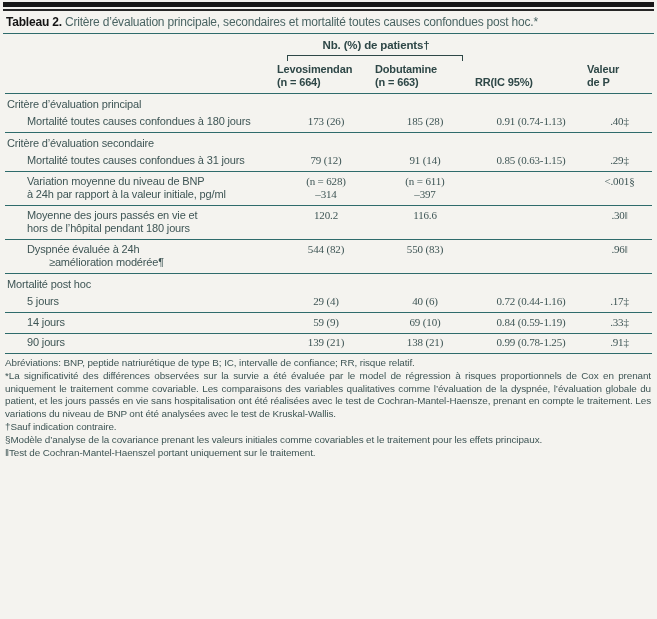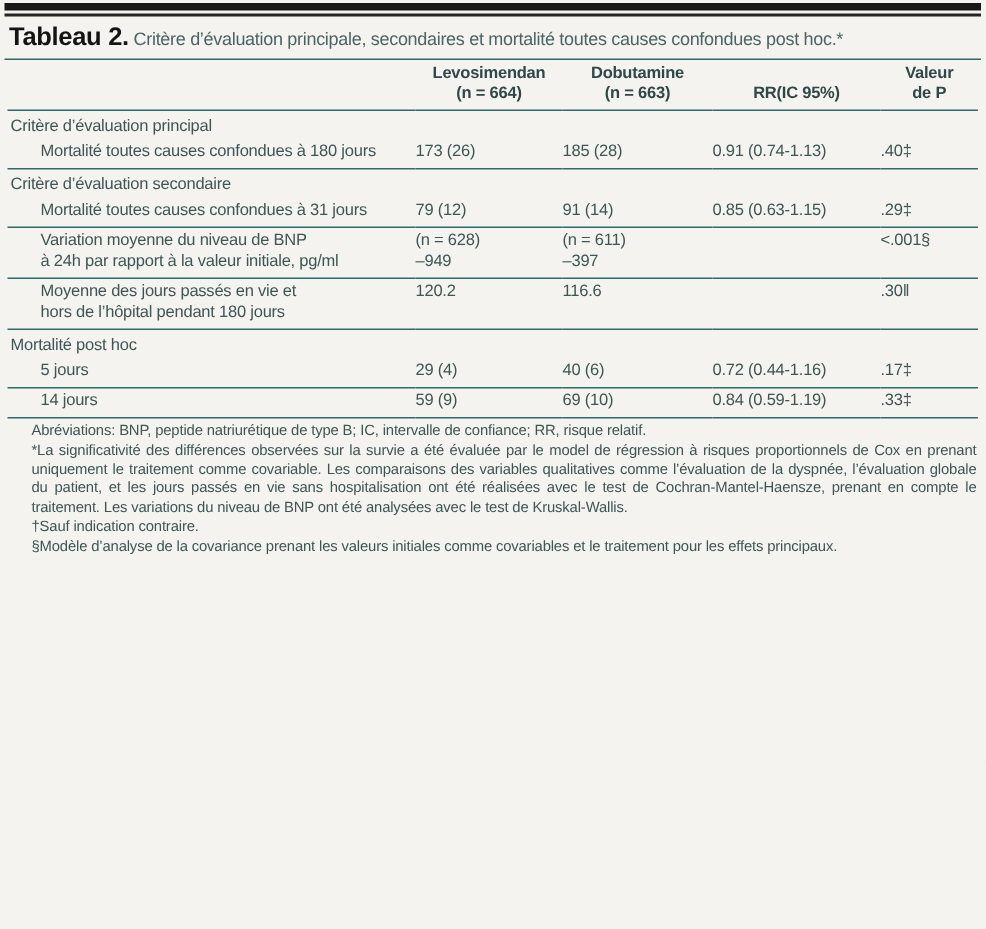--- a/index.html
+++ b/index.html
@@ -11,47 +11,47 @@
   }
   html,body{margin:0;padding:0;}
   body{background:#e8e7e3;font-family:"Liberation Sans",sans-serif;}
   .page{
     width:657px;height:619px;background:var(--paper);
     box-sizing:border-box;overflow:hidden;position:relative;
   }
   .bar-thick{height:5px;background:var(--black);margin:2px 3px 0 3px;}
   .bar-thin{height:2px;background:#262626;margin:2px 3px 0 3px;}
   .title-row{padding:4px 6px 3px 6px;font-size:12px;letter-spacing:-0.2px;white-space:nowrap;}
-  .title-label{font-weight:bold;color:#141414;font-size:17px;}
+  .title-label{font-weight:bold;color:#141414;font-size:12px;}
   .title-text{color:#4a6463;}
   .title-rule{border-top:1.6px solid var(--rule);margin:1px 3px 0 3px;}
 
   .tablewrap{padding:0 5px;}
   table{width:647px;border-collapse:collapse;table-layout:fixed;color:var(--ink);}
   col.c-label{width:272px;}
   col.c-levo{width:98px;}
   col.c-dobu{width:100px;}
   col.c-rr{width:112px;}
   col.c-p{width:65px;}
 
   td{vertical-align:top;padding:2.5px 0 3.5px 0;font-size:11px;line-height:13.5px;letter-spacing:-0.15px;}
   .grp-cell{font-weight:bold;font-size:11.5px;color:var(--ink-bold);text-align:center;padding:5px 0 0 0;}
   .bracket{height:5px;margin:2px 12px 0 10px;border:1.2px solid var(--ink-bold);border-bottom:none;}
-  .colhead{font-weight:bold;text-align:center;vertical-align:bottom;color:var(--ink-bold);line-height:13px;padding-bottom:4px;}
+  .colhead{font-weight:bold;text-align:left;vertical-align:bottom;color:var(--ink-bold);line-height:13px;padding-bottom:4px;}
   thead tr.cols{border-bottom:1.6px solid var(--rule);}
 
   tr.section td{padding-top:4px;padding-bottom:1px;}
   tr.ruled{border-bottom:1.2px solid var(--rule);margin-top:32px;}
   .lbl{padding-left:2px;}
   tr.sub .lbl{padding-left:22px;}
   .l2.deep{padding-left:22px;}
-  .val,.rrv,.pv{text-align:left;}
+  .val,.rrv,.pv{text-align:center;font-family:Liberation Serif, serif;}
 
   .footnotes{padding:3px 6px 0 5px;}
-  .fn{font-size:9.9px;line-height:12.8px;color:var(--ink);letter-spacing:-0.1px;margin-left:16px;}
+  .fn{font-size:9.9px;line-height:12.8px;color:var(--ink);letter-spacing:-0.1px;}
   .fn.justify{text-align:justify;}
 </style>
 </head>
 <body>
 
 <div class="page">
 
   <div class="bar-thick"></div>
   <div class="bar-thin"></div>
 
@@ -64,20 +64,29 @@
   <div class="tablewrap">
     <table>
       <colgroup>
         <col class="c-label">
           <col class="c-levo">
           <col class="c-dobu">
           <col class="c-rr">
           <col class="c-p">
       </colgroup>
       <thead>
+        <tr>
+          <td></td>
+          <td class="grp-cell" colspan="2">
+            <span>Nb. (%) de patients†</span>
+            <div class="bracket"></div>
+          </td>
+          <td></td>
+          <td></td>
+        </tr>
         <tr class="cols">
           <td></td>
           <td class="colhead">
             <div>Levosimendan</div>
             <div>(n = 664)</div>
           </td>
           <td class="colhead">
             <div>Dobutamine</div>
             <div>(n = 663)</div>
           </td>
@@ -112,66 +121,84 @@
           <td class="pv">.29‡</td>
         </tr>
 
         <tr class="sub ruled">
           <td class="lbl">
             <div>Variation moyenne du niveau de BNP</div>
             <div class="l2">à 24h par rapport à la valeur initiale, pg/ml</div>
           </td>
           <td class="val">
             <div>(n = 628)</div>
-            <div>–949</div>
+            <div>–314</div>
           </td>
           <td class="val">
             <div>(n = 611)</div>
             <div>–397</div>
           </td>
           <td class="rrv"></td>
           <td class="pv">&lt;.001§</td>
         </tr>
 
         <tr class="sub ruled">
           <td class="lbl">
             <div>Moyenne des jours passés en vie et</div>
             <div class="l2">hors de l’hôpital pendant 180 jours</div>
           </td>
           <td class="val">120.2</td>
           <td class="val">116.6</td>
           <td class="rrv"></td>
           <td class="pv">.30‖</td>
         </tr>
 
+        <tr class="sub ruled">
+          <td class="lbl">
+            <div>Dyspnée évaluée à 24h</div>
+            <div class="l2 deep">≥amélioration modérée¶</div>
+          </td>
+          <td class="val">544 (82)</td>
+          <td class="val">550 (83)</td>
+          <td class="rrv"></td>
+          <td class="pv">.96‖</td>
+        </tr>
 
 
 
         <tr class="section">
           <td class="lbl" colspan="5">Mortalité post hoc</td>
         </tr>
         <tr class="sub ruled">
           <td class="lbl">5 jours</td>
           <td class="val">29 (4)</td>
           <td class="val">40 (6)</td>
           <td class="rrv">0.72 (0.44-1.16)</td>
           <td class="pv">.17‡</td>
         </tr>
         <tr class="sub ruled">
           <td class="lbl">14 jours</td>
           <td class="val">59 (9)</td>
           <td class="val">69 (10)</td>
           <td class="rrv">0.84 (0.59-1.19)</td>
           <td class="pv">.33‡</td>
         </tr>
+        <tr class="sub ruled">
+          <td class="lbl">90 jours</td>
+          <td class="val">139 (21)</td>
+          <td class="val">138 (21)</td>
+          <td class="rrv">0.99 (0.78-1.25)</td>
+          <td class="pv">.91‡</td>
+        </tr>
 
       </tbody>
     </table>
   </div>
 
   <div class="footnotes">
     <div class="fn">Abréviations: BNP, peptide natriurétique de type B; IC, intervalle de confiance; RR, risque relatif.</div>
     <div class="fn justify">*La significativité des différences observées sur la survie a été évaluée par le model de régression à risques proportionnels de Cox en prenant uniquement le traitement comme covariable. Les comparaisons des variables qualitatives comme l’évaluation de la dyspnée, l’évaluation globale du patient, et les jours passés en vie sans hospitalisation ont été réalisées avec le test de Cochran-Mantel-Haensze, prenant en compte le traitement. Les variations du niveau de BNP ont été analysées avec le test de Kruskal-Wallis.</div>
     <div class="fn">†Sauf indication contraire.</div>
     <div class="fn">§Modèle d’analyse de la covariance prenant les valeurs initiales comme covariables et le traitement pour les effets principaux.</div>
+    <div class="fn">‖Test de Cochran-Mantel-Haenszel portant uniquement sur le traitement.</div>
   </div>
 
 </div>
 
 </body></html>

